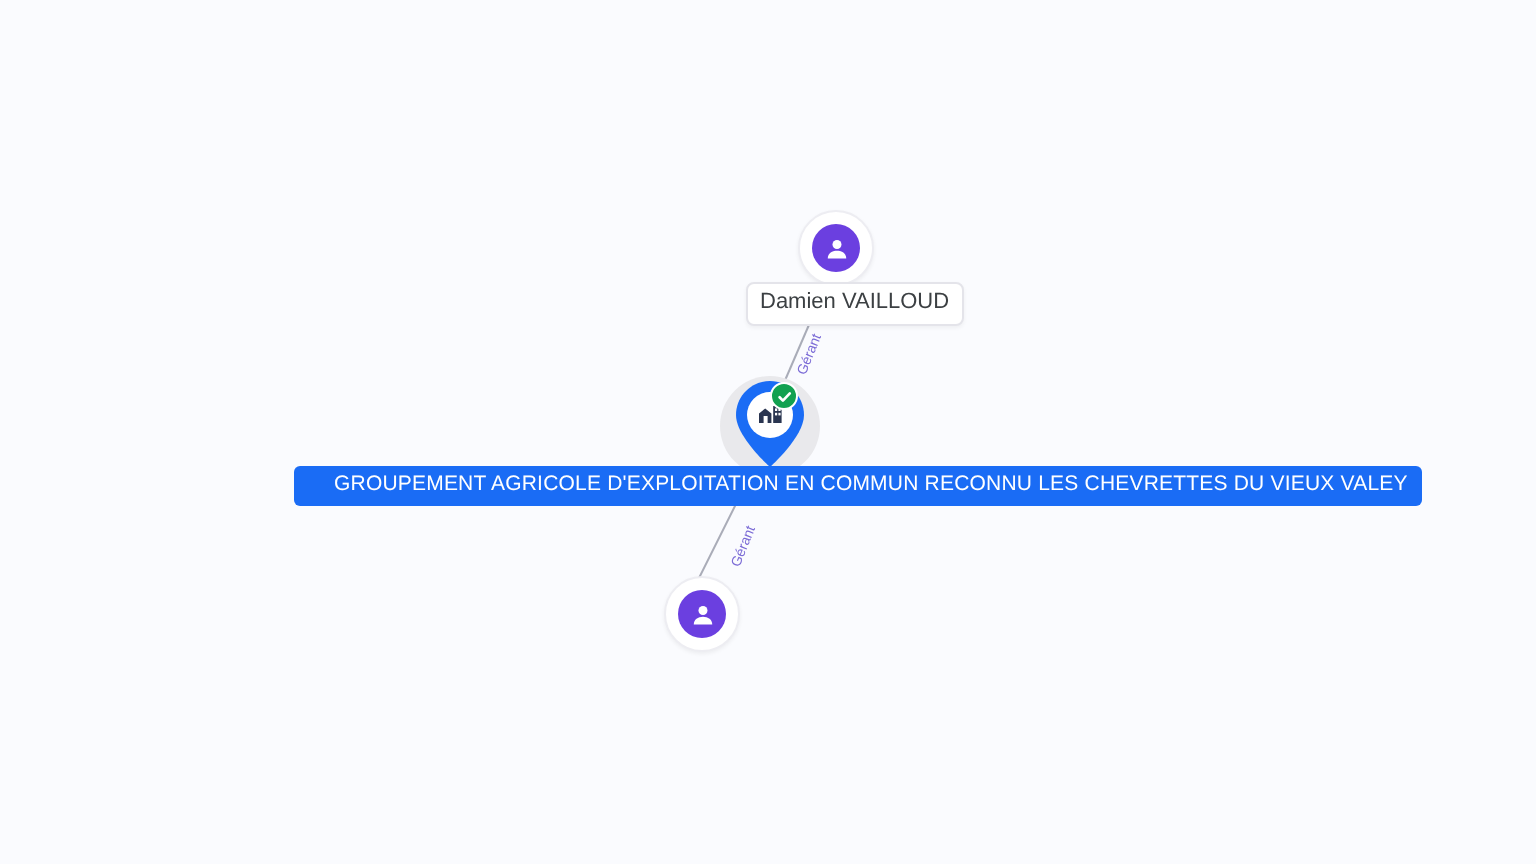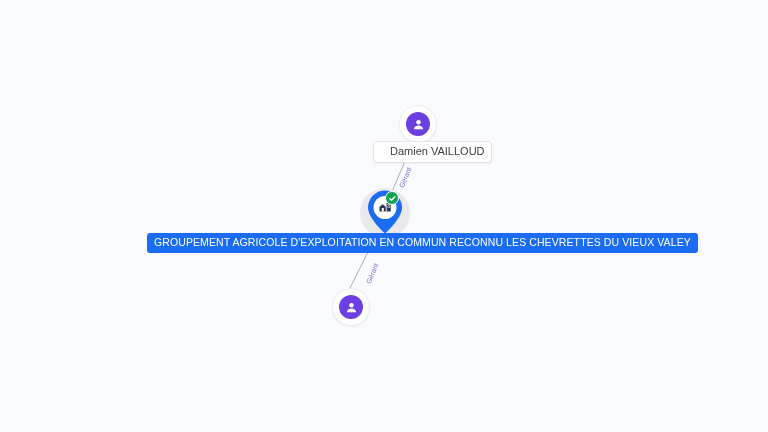--- a/index.html
+++ b/index.html
@@ -106,38 +106,38 @@
 
   
   .person-label {
     position: absolute;
     background: #ffffff;
     border: 1px solid #e4e4ea;
     border-radius: 4px;
     color: #3c4043;
     font-size: 11px;
     line-height: 1;
-    padding: 4px 6px 5px 16px;
+    padding: 4px 6px 5px 6px;
     white-space: nowrap;
     box-shadow: 0 1px 2px rgba(0,0,0,0.05);
   }
   #label-person-top    { left: 373px; top: 141px; }
   #label-person-bottom { left: 297px; top: 322px; }
 
   .company-label {
     position: absolute;
     left: 147px;
     top: 233px;
     background: #1a6cf5;
     color: #ffffff;
     border-radius: 3px;
     font-size: 10.5px;
     line-height: 1;
     letter-spacing: 0.1px;
-    padding: 4px 7px 5px 7px;
+    padding: 4px 7px 5px 20px;
     white-space: nowrap;
   }
 
   
   .edge-caption {
     position: absolute;
     color: #7b6bd6;
     font-size: 7px;
     line-height: 1;
     white-space: nowrap;

